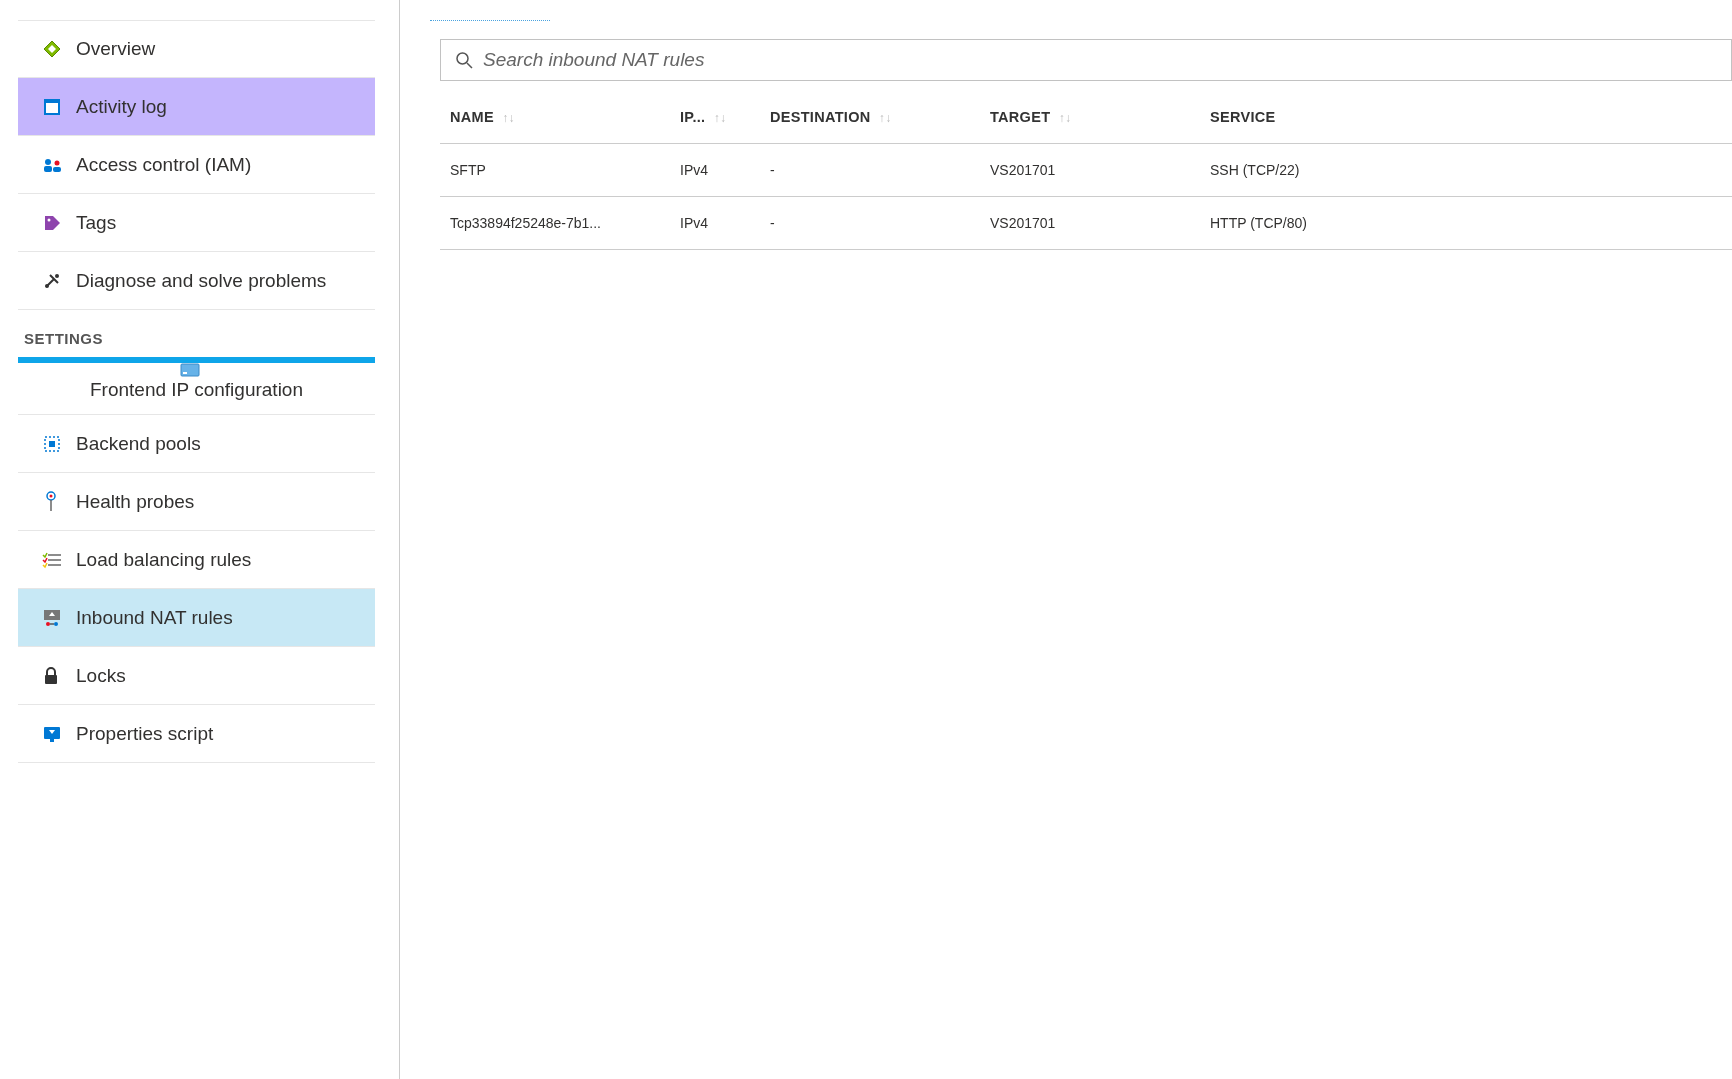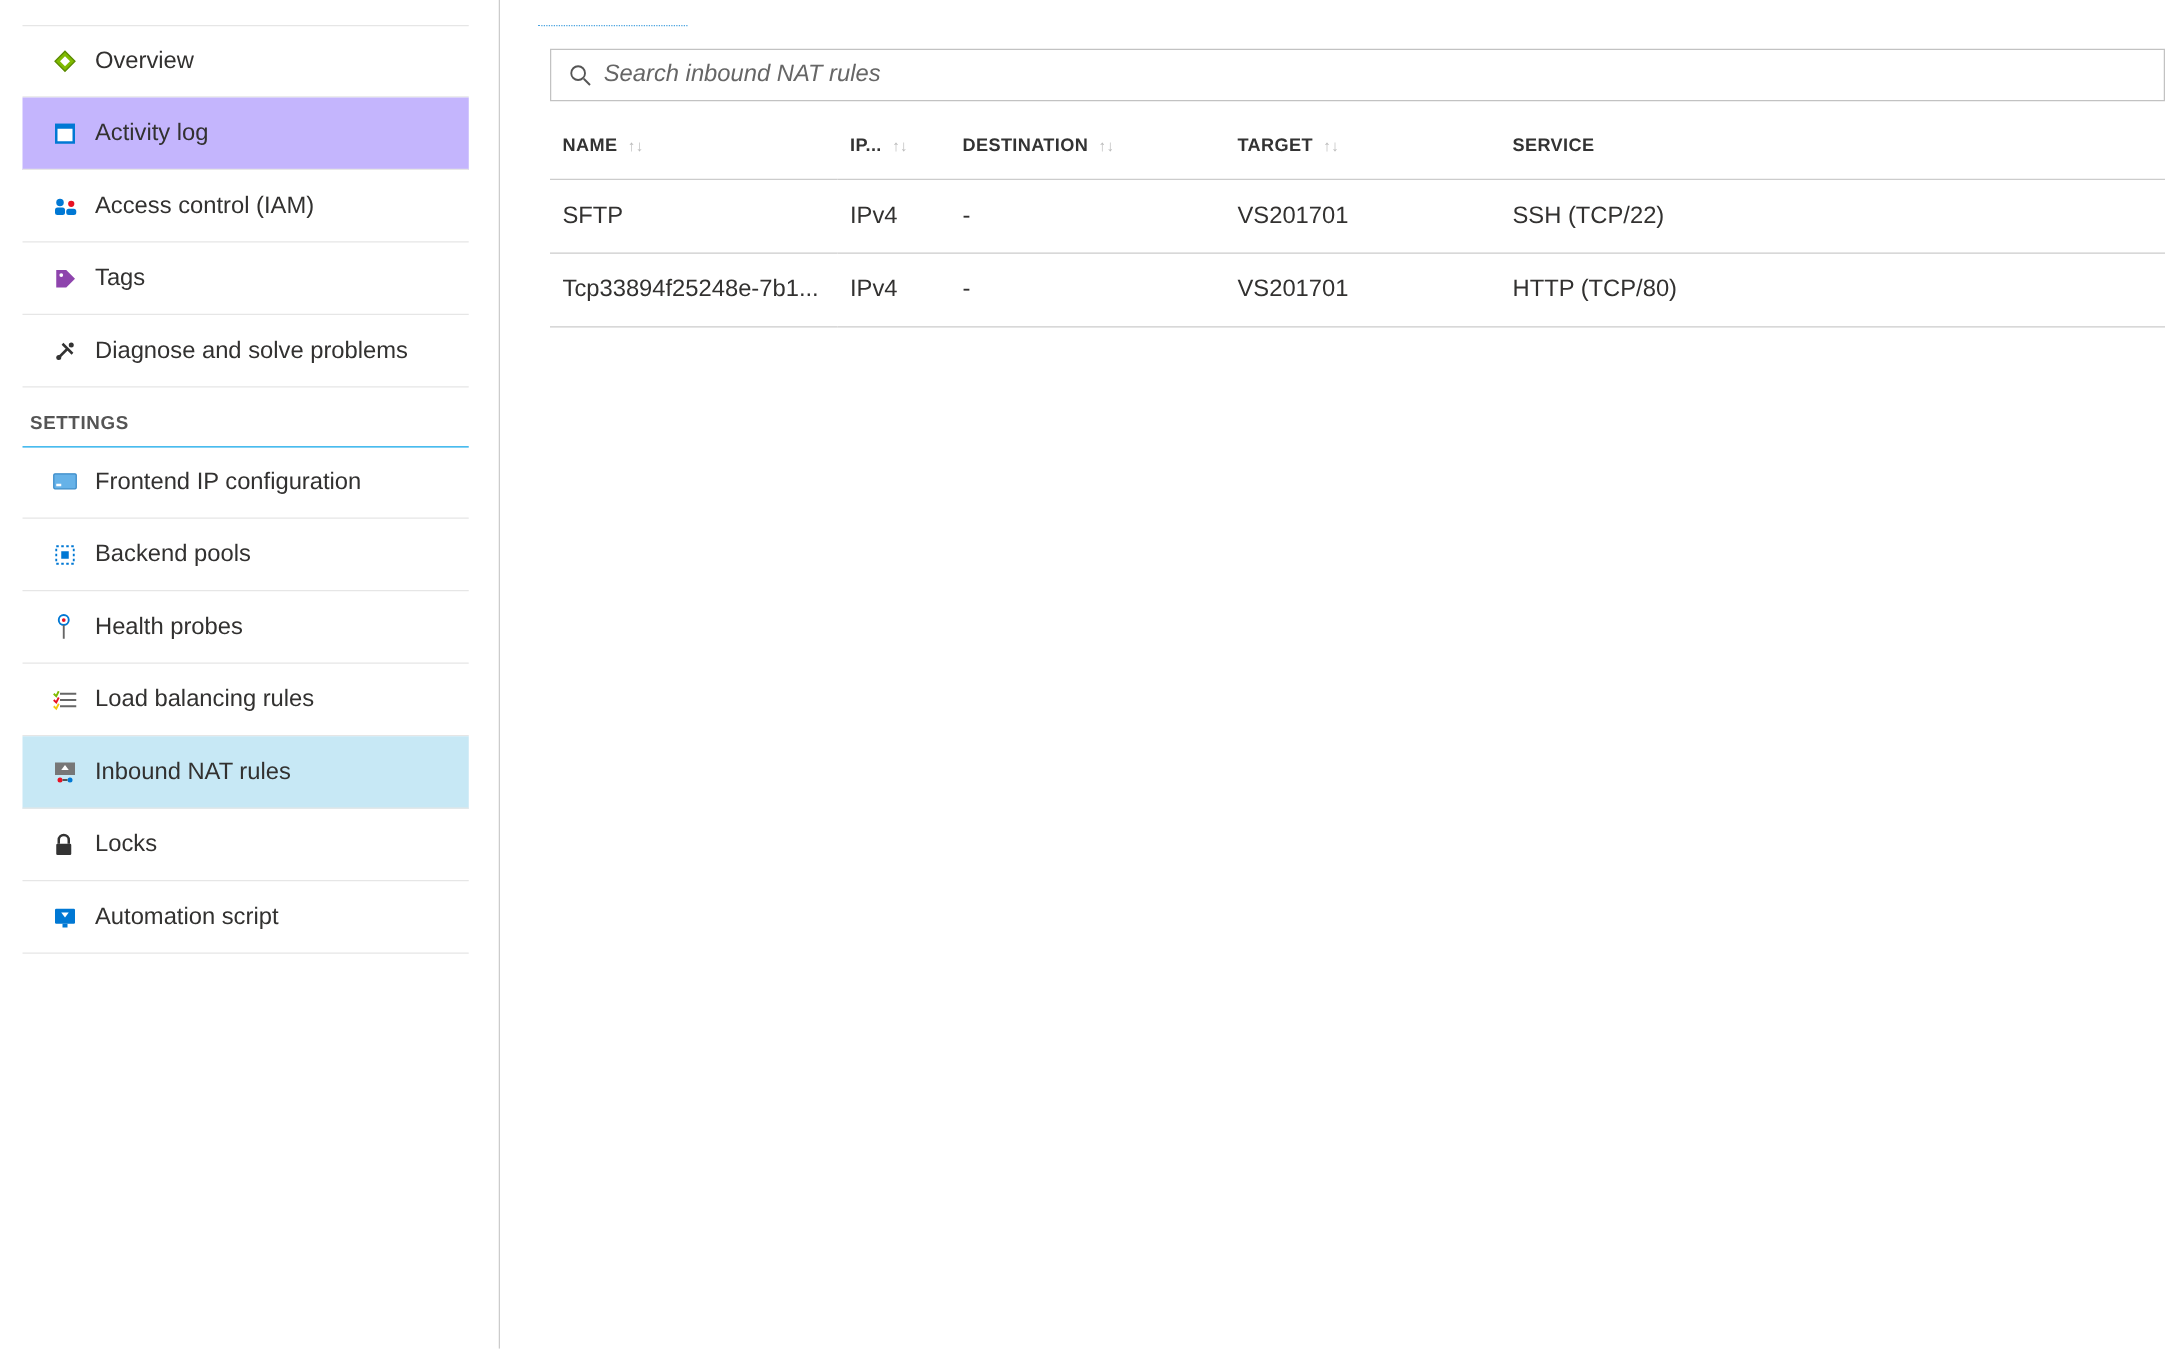--- a/index.html
+++ b/index.html
@@ -102,21 +102,21 @@
     position: relative;
   }
   table.rules th .sort {
     color: #bbb;
     font-size: 12px;
     margin-left: 4px;
   }
   table.rules td {
     padding: 18px 10px;
     border-bottom: 1px solid #ccc;
-    font-size: 19px;
+    font-size: 14px;
     white-space: nowrap;
     overflow: hidden;
     text-overflow: ellipsis;
   }
   
   .col-name    { width: 230px; }
   .col-ip      { width: 90px;  }
   .col-dest    { width: 220px; }
   .col-target  { width: 220px; }
   .col-service { width: auto;  }
@@ -178,21 +178,21 @@
         <path d="M4 16 L12 8 M8 4 L16 12" stroke="#333" stroke-width="2"></path>
         <circle cx="5" cy="15" r="2" fill="#333"></circle>
         <circle cx="15" cy="5" r="2" fill="#333"></circle>
       </svg>
     </span>
     <span class="label">Diagnose and solve problems</span>
   </div>
 
   <div class="nav-section-label">SETTINGS</div>
 
-  <div class="nav-item" style="border-top:1px solid #0ea5e9;">
+  <div class="nav-item" style="border-top:6px solid #0ea5e9;flex-direction:column;">
     <span class="icon-slot">
       <svg width="20" height="16" viewBox="0 0 20 16">
         <rect x="1" y="1" width="18" height="12" rx="1" fill="#66b2e8" stroke="#3a8ac7"></rect>
         <rect x="3" y="9" width="4" height="2" fill="#fff"></rect>
       </svg>
     </span>
     <span class="label">Frontend IP configuration</span>
   </div>
 
   <div class="nav-item">
@@ -255,21 +255,21 @@
   </div>
 
   <div class="nav-item">
     <span class="icon-slot">
       <svg width="20" height="18" viewBox="0 0 20 18">
         <rect x="2" y="2" width="16" height="12" rx="1" fill="#0078d4"></rect>
         <polygon points="10,5 13,9 7,9" fill="#fff" transform="rotate(180 10 7)"></polygon>
         <rect x="8" y="14" width="4" height="3" fill="#0078d4"></rect>
       </svg>
     </span>
-    <span class="label">Automation script</span>
+    <span class="label">Properties script</span>
   </div>
 
 </nav>
 
 <main class="main">
 
   <div class="top-border-seg"></div>
 
   <div class="search-box">
     <span>

